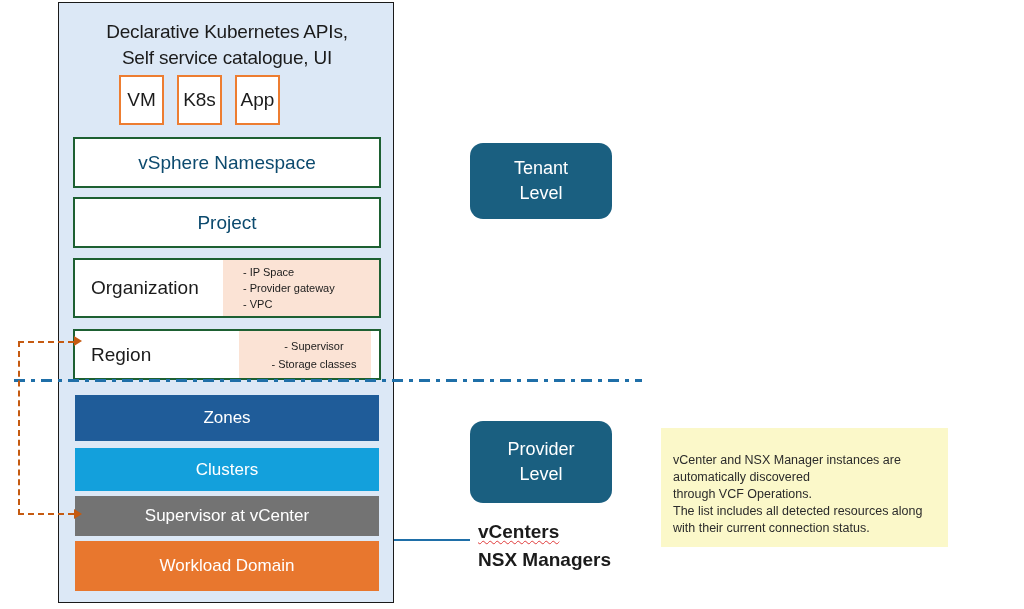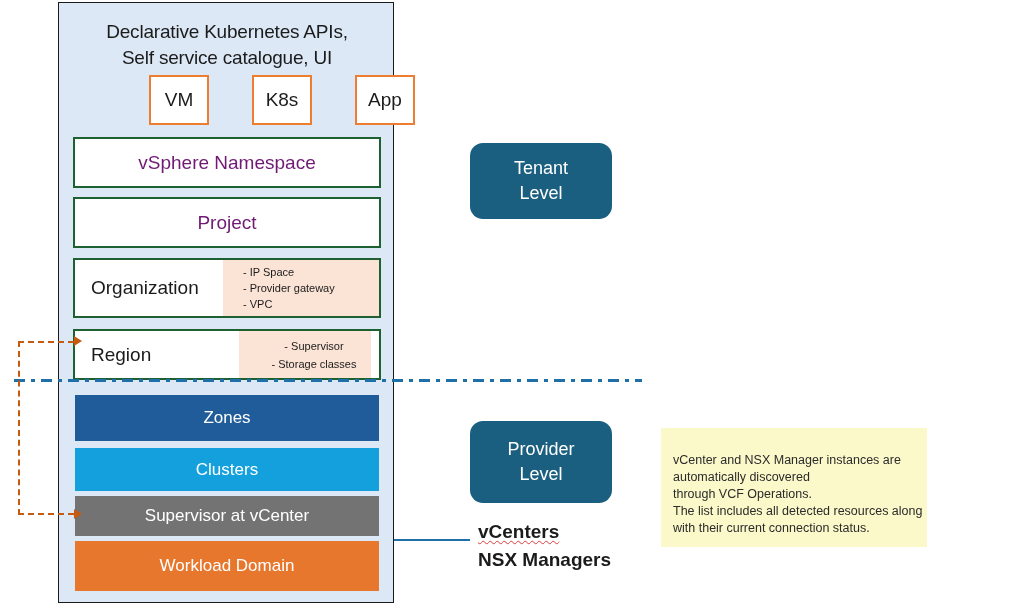--- a/index.html
+++ b/index.html
@@ -46,48 +46,47 @@
 
   
   .chip-row {
     position: absolute;
     left: 60px;
     top: 72px;
     display: flex;
     gap: 13px;
   }
   .chip {
-    width: 60px;
+    width: 45px;
     height: 50px;
     background: #ffffff;
     border: 2px solid #ed7d31;
     box-sizing: border-box;
     display: flex;
     align-items: center;
     justify-content: center;
     font-size: 19px;
     color: #1b1b1b;
-    margin-left: 30px;
   }
 
   
   .green-box {
     position: absolute;
     left: 14px;
     width: 308px;
     background: #ffffff;
     border: 2px solid #1d6032;
     box-sizing: border-box;
   }
   .green-box.centered {
     display: flex;
     align-items: center;
     justify-content: center;
     font-size: 19px;
-    color: #701a75;
+    color: #0c4a6e;
   }
   .green-box.split {
     display: flex;
     align-items: stretch;
   }
   .gb-label {
     display: flex;
     align-items: center;
     padding-left: 16px;
     font-size: 19px;
@@ -220,21 +219,21 @@
     text-decoration-color: #e03b3b;
     text-decoration-thickness: 1px;
     text-underline-offset: 2px;
   }
 
   
   .note {
     position: absolute;
     left: 661px;
     top: 428px;
-    width: 266px;
+    width: 287px;
     height: 119px;
     background: #fbf8c9;
     box-sizing: border-box;
     padding: 24px 16px 0 12px;
   }
   .note .nline {
     font-size: 12.5px;
     line-height: 17px;
     color: #2b2b2b;
     white-space: nowrap;

